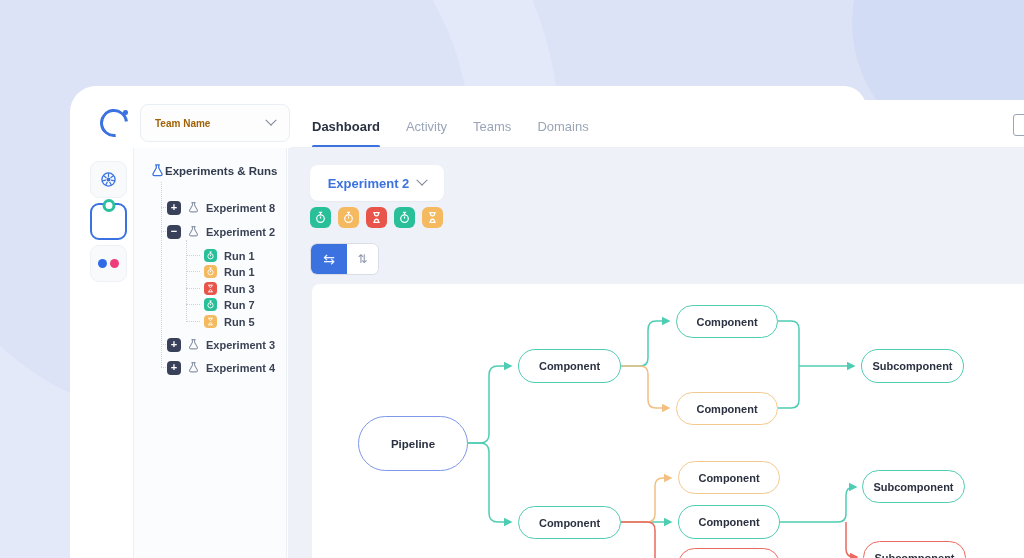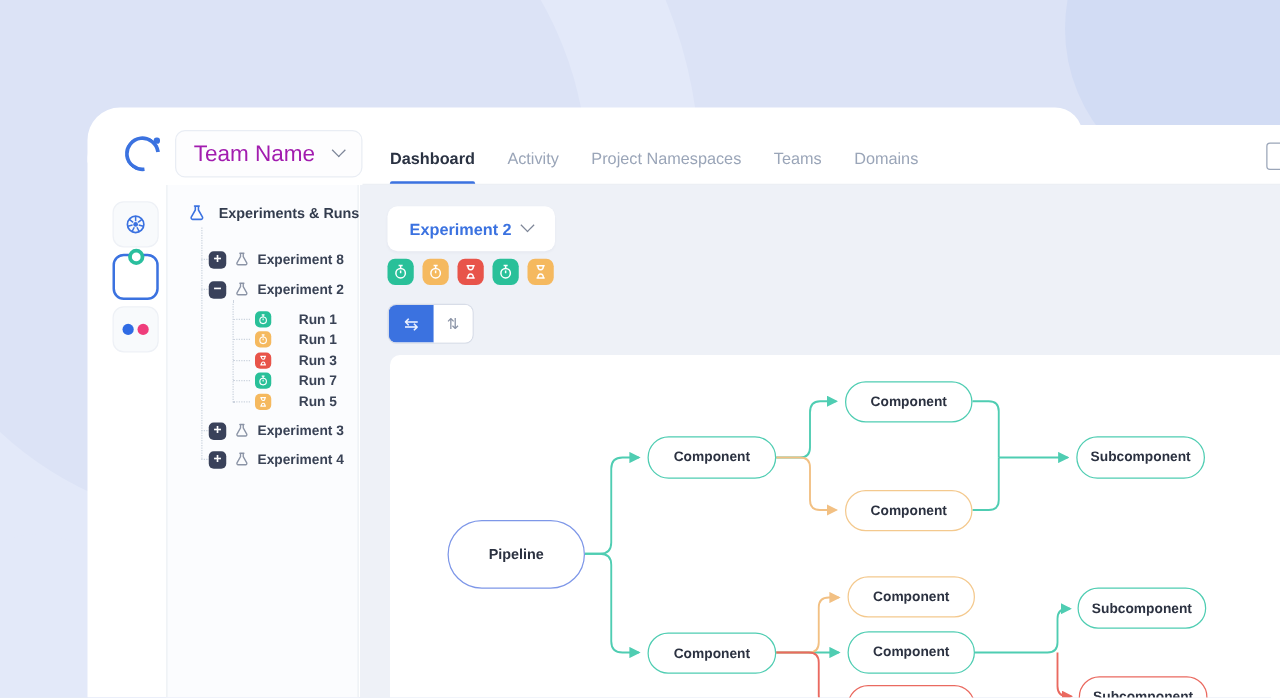--- a/index.html
+++ b/index.html
@@ -14,46 +14,46 @@
 
   
   .card-step{position:absolute;left:70px;top:86px;width:796px;height:44px;background:#fff;border-radius:26px 22px 0 0;}
   .card-main{position:absolute;left:70px;top:100px;right:0;bottom:0;background:#fff;border-radius:26px 0 0 0;}
 
   
   .logo{position:absolute;left:100px;top:109px;width:22px;height:22px;border:3.2px solid #3b72e0;border-radius:50%;border-right-color:transparent;transform:rotate(38deg);}
   .logo-dot{position:absolute;left:123px;top:110px;width:4.5px;height:4.5px;border-radius:50%;background:#3b72e0;}
   .team-select{position:absolute;left:140px;top:104px;width:150px;height:38px;background:#fdfdfe;border:1px solid #e9edf4;border-radius:8px;
     display:flex;align-items:center;justify-content:space-between;padding:0 14px;box-sizing:border-box;cursor:pointer;}
-  .team-select .lbl{font-size:18px;font-weight:normal;color:#a21caf;}
+  .team-select .lbl{font-size:10px;font-weight:bold;color:#a16207;}
   .chev{width:7px;height:7px;border-right:1.8px solid #7d8698;border-bottom:1.8px solid #7d8698;transform:rotate(45deg) translate(-2px,-2px);}
   .tabs{position:absolute;left:312px;top:104px;height:44px;display:flex;gap:26px;align-items:center;}
   .tab{position:relative;height:100%;display:flex;align-items:center;font-size:13px;color:#9aa5b8;cursor:pointer;white-space:nowrap;text-align:right;}
   .tab.active{color:#2a3242;font-weight:bold;}
   .tab.active::after{content:"";position:absolute;left:0;right:0;bottom:0;height:3px;border-radius:2px;background:#3b72e0;}
   .hdr-divider{position:absolute;left:290px;right:0;top:147px;height:1px;background:#eceff4;}
   .clip-icon{position:absolute;right:-9px;top:114px;width:18px;height:20px;border:1.6px solid #9aa5b8;border-radius:3px;background:#fff;}
 
   
   .rail-btn{position:absolute;left:90px;width:37px;height:37px;border-radius:9px;background:#f8fafc;border:1px solid #eef1f6;
     display:flex;align-items:center;justify-content:center;cursor:pointer;box-sizing:border-box;}
   .rail-btn.active{background:#fff;border:2px solid #3b72e0;}
   .rail-badge{position:absolute;left:50%;top:-6px;transform:translateX(-50%);width:7px;height:7px;border-radius:50%;background:#fff;border:3px solid #2abf9e;}
   .dots{display:flex;gap:3px;}
   .dot{width:9px;height:9px;border-radius:50%;}
   .dot.b{background:#2f6be4;}.dot.p{background:#ef3d7b;}
 
   
   .tree-panel{position:absolute;left:133px;top:148px;width:154px;bottom:0;background:#fbfcfe;border-left:1px solid #eceff4;border-right:1px solid #eceff4;box-sizing:border-box;}
-  .tree-title{position:absolute;left:150px;top:163px;display:flex;align-items:center;gap:10px;}
+  .tree-title{position:absolute;left:150px;top:163px;display:flex;align-items:center;gap:0;}
   .tree-title .lbl{font-size:11.5px;font-weight:bold;color:#333c4e;}
   .exp-row{position:absolute;left:167px;height:15px;display:flex;align-items:center;gap:6px;cursor:pointer;}
   .exp-row .lbl{font-size:11px;font-weight:bold;color:#3a4356;white-space:nowrap;}
   .tree-toggle{width:14px;height:14px;border-radius:4px;background:#39415a;color:#fff;font-size:11px;line-height:13px;text-align:center;font-weight:bold;cursor:pointer;flex:0 0 auto;}
-  .run-row{position:absolute;left:204px;height:13px;display:flex;align-items:center;gap:22px;cursor:pointer;}
+  .run-row{position:absolute;left:204px;height:13px;display:flex;align-items:center;gap:7px;cursor:pointer;}
   .run-row .lbl{font-size:11px;font-weight:bold;color:#3a4356;white-space:nowrap;}
   .status-chip{border-radius:4px;display:flex;align-items:center;justify-content:center;flex:0 0 auto;}
   .status-chip.small{width:13px;height:13px;}
   .status-chip.big{width:21px;height:21px;border-radius:6px;cursor:pointer;}
   .s-success{background:#29c099;}.s-warning{background:#f5b95f;}.s-error{background:#e8544a;}
   .dotv{position:absolute;border-left:1px dotted #ccd3de;width:0;}
   .doth{position:absolute;border-top:1px dotted #ccd3de;height:0;}
 
   
   .content-bg{position:absolute;left:288px;top:148px;right:0;bottom:0;background:#eef1f7;}
@@ -96,23 +96,20 @@
     <span class="lbl">Team Name</span>
     <span class="chev"></span>
   </div>
 
   <div class="tabs">
     <div class="tab active">
         <span>Dashboard</span>
       </div>
     <div class="tab">
         <span>Activity</span>
-      </div>
-    <div class="tab">
-        <span>Project Namespaces</span>
       </div>
     <div class="tab">
         <span>Teams</span>
       </div>
     <div class="tab">
         <span>Domains</span>
       </div>
   </div>
   <div class="hdr-divider"></div>
   <div class="clip-icon"></div>

